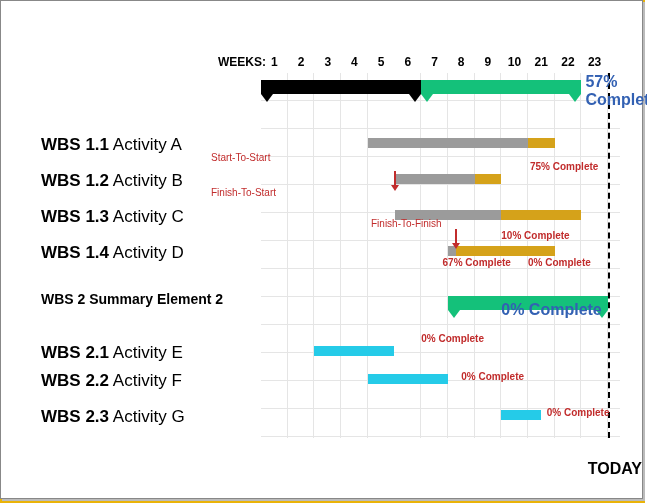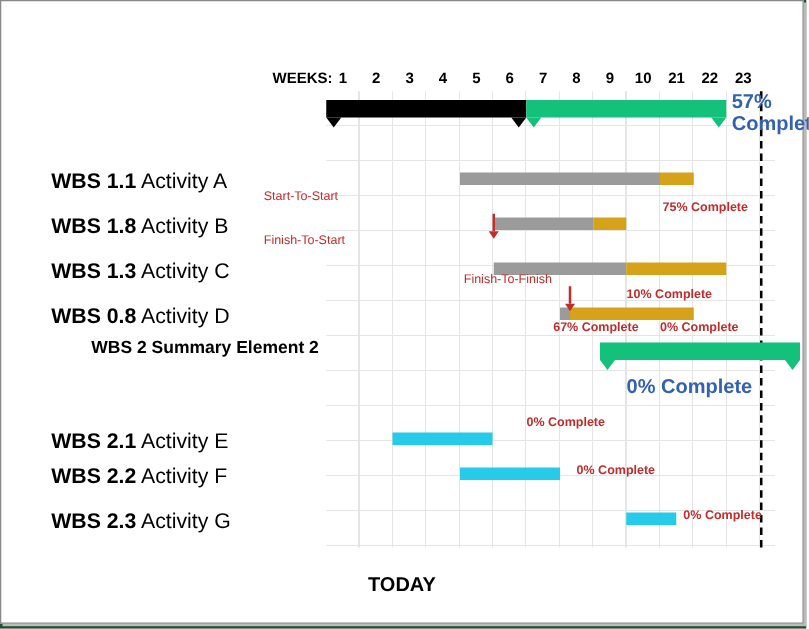--- a/index.html
+++ b/index.html
@@ -1,16 +1,16 @@
 <!DOCTYPE html>
 <html><head>
 <meta charset="utf-8">
 <style>
 html,body{margin:0;padding:0;font-family:Arial,Helvetica,sans-serif;background:#fff}
-.page-shadow{width:645px;height:503px;background:#14532d;position:relative}
+.page-shadow{width:645px;height:503px;background:#eab308;position:relative}
 .page{position:absolute;left:0;top:0;width:641px;height:497px;background:#fff;border:1px solid #888;box-shadow:2px 2px 0 #bbb}
 .chart{position:absolute;left:40px;top:50px;right:22px;bottom:60px}
 .grid{position:absolute;left:220px;right:0;top:22px;bottom:0;
  background-image:repeating-linear-gradient(to right,transparent,transparent 25.7px,#e5e5e5 25.7px,#e5e5e5 26.7px),
                   repeating-linear-gradient(to bottom,transparent,transparent 27px,#e5e5e5 27px,#e5e5e5 28px)}
 .today-border{position:absolute;top:22px;bottom:0;width:0;border-right:2px dashed #000}
 .weeks-label{position:absolute;left:177px;top:4px;font-size:12px;font-weight:700}
 .weeks-row{position:absolute;left:220px;right:0;top:4px;height:16px;font-size:12px;font-weight:700;display:flex}
 .weeks-row span{width:26.7px;display:inline-block;text-align:center}
 .row{position:absolute;left:0;right:0;height:28px}
@@ -27,21 +27,21 @@
 .bar-green{background:#14c17a;color:#14c17a}
 .bar-gray{background:#9b9b9b}
 .bar-gold{background:#d5a21a}
 .bar-cyan{background:#25cbe8}
 .pct-label{position:absolute;font-size:10px;color:#c12c2c;font-weight:700;white-space:nowrap}
 .blue-pct{position:absolute;font-size:16px;color:#3361b3;font-weight:700;text-align:left}
 .rel-label{position:absolute;font-size:10px;color:#c12c2c;white-space:nowrap}
 .arrow-down{position:absolute;width:0;height:0}
 .arrow-down::before{content:'';position:absolute;left:3px;top:0;width:2px;height:14px;background:#c12c2c}
 .arrow-down::after{content:'';position:absolute;left:0;top:14px;width:0;height:0;border-left:4px solid transparent;border-right:4px solid transparent;border-top:6px solid #c12c2c}
-.today-label{position:absolute;bottom:20px;left:0;right:0;text-align:center;font-size:16px;font-weight:700}
+.today-label{position:absolute;bottom:20px;left:0;right:0;text-align:right;font-size:16px;font-weight:700}
 </style>
 </head>
 <body>
 
 <div class="page-shadow">
 <div class="page">
 <div class="chart">
   <div class="grid"></div>
   <div class="today-border" style="left: 567.1px;"></div>
   <div class="weeks-label">WEEKS:</div>
@@ -68,41 +68,41 @@
             </div>
           </div>
           <div class="row" style="top: 78px;">
             <div class="row-label"><b>WBS 1.1</b> Activity A</div>
             <div class="bar-area" id="ba1">
               <div class="bar bar-gray" style="left: 106.8px; width: 160.2px;"></div>
               <div class="bar bar-gold" style="left: 267px; width: 26.7px;"></div>
             </div>
           </div>
           <div class="row" style="top: 114px;">
-            <div class="row-label"><b>WBS 1.8</b> Activity B</div>
+            <div class="row-label"><b>WBS 1.2</b> Activity B</div>
             <div class="bar-area" id="ba2">
               <div class="bar bar-gray" style="left: 133.5px; width: 80.1px;"></div>
               <div class="bar bar-gold" style="left: 213.6px; width: 26.7px;"></div>
             </div>
           </div>
           <div class="row" style="top: 150px;">
             <div class="row-label"><b>WBS 1.3</b> Activity C</div>
             <div class="bar-area" id="ba3">
               <div class="bar bar-gray" style="left: 133.5px; width: 106.8px;"></div>
               <div class="bar bar-gold" style="left: 240.3px; width: 80.1px;"></div>
             </div>
           </div>
           <div class="row" style="top: 186px;">
-            <div class="row-label"><b>WBS 0.8</b> Activity D</div>
+            <div class="row-label"><b>WBS 1.4</b> Activity D</div>
             <div class="bar-area" id="ba4">
               <div class="bar bar-gray" style="left: 186.9px; width: 8.01px;"></div>
               <div class="bar bar-gold" style="left: 194.91px; width: 98.79px;"></div>
             </div>
           </div>
-          <div class="row" style="top: 216px; margin-left: 32px;">
+          <div class="row" style="top: 238px;">
             <div class="row-label summary-label"><b>WBS 2 Summary Element 2</b></div>
             <div class="bar-area" id="ba5">
               <div class="bar summary-bar bar-green" style="left: 186.9px; width: 160.2px;"></div>
             </div>
           </div>
           <div class="row" style="top: 286px;">
             <div class="row-label"><b>WBS 2.1</b> Activity E</div>
             <div class="bar-area" id="ba6">
               <div class="bar bar-cyan" style="left: 53.4px; width: 80.1px;"></div>
             </div>

